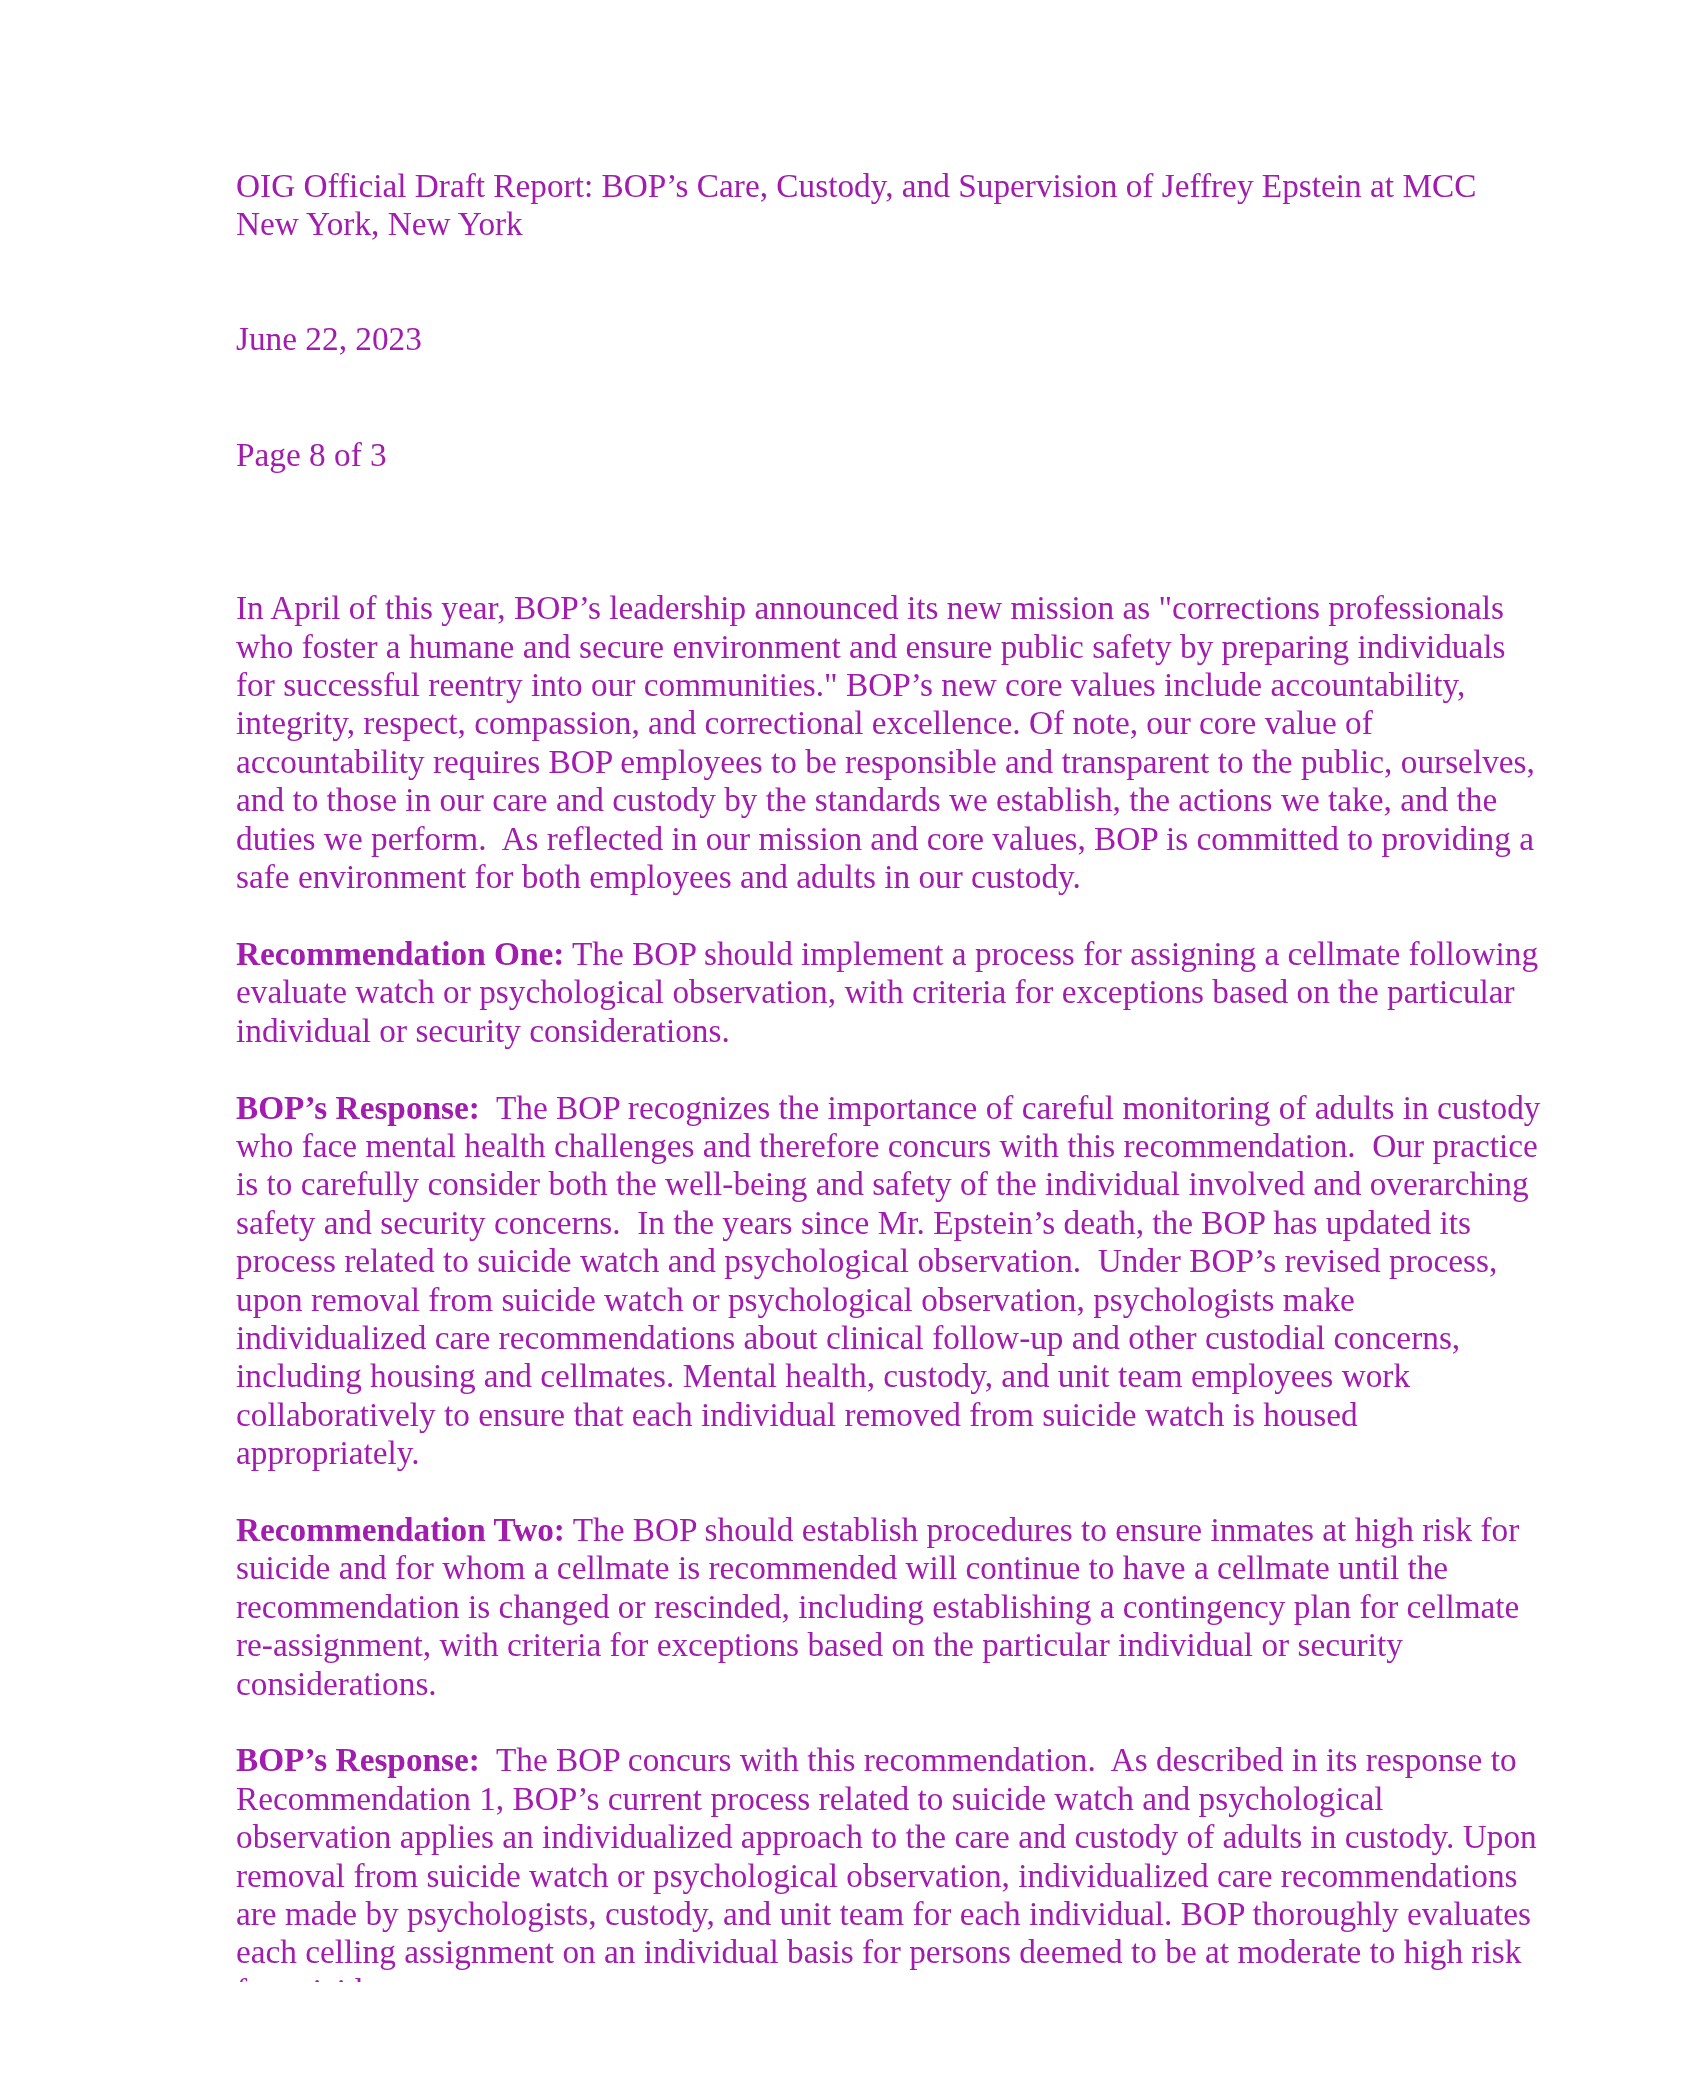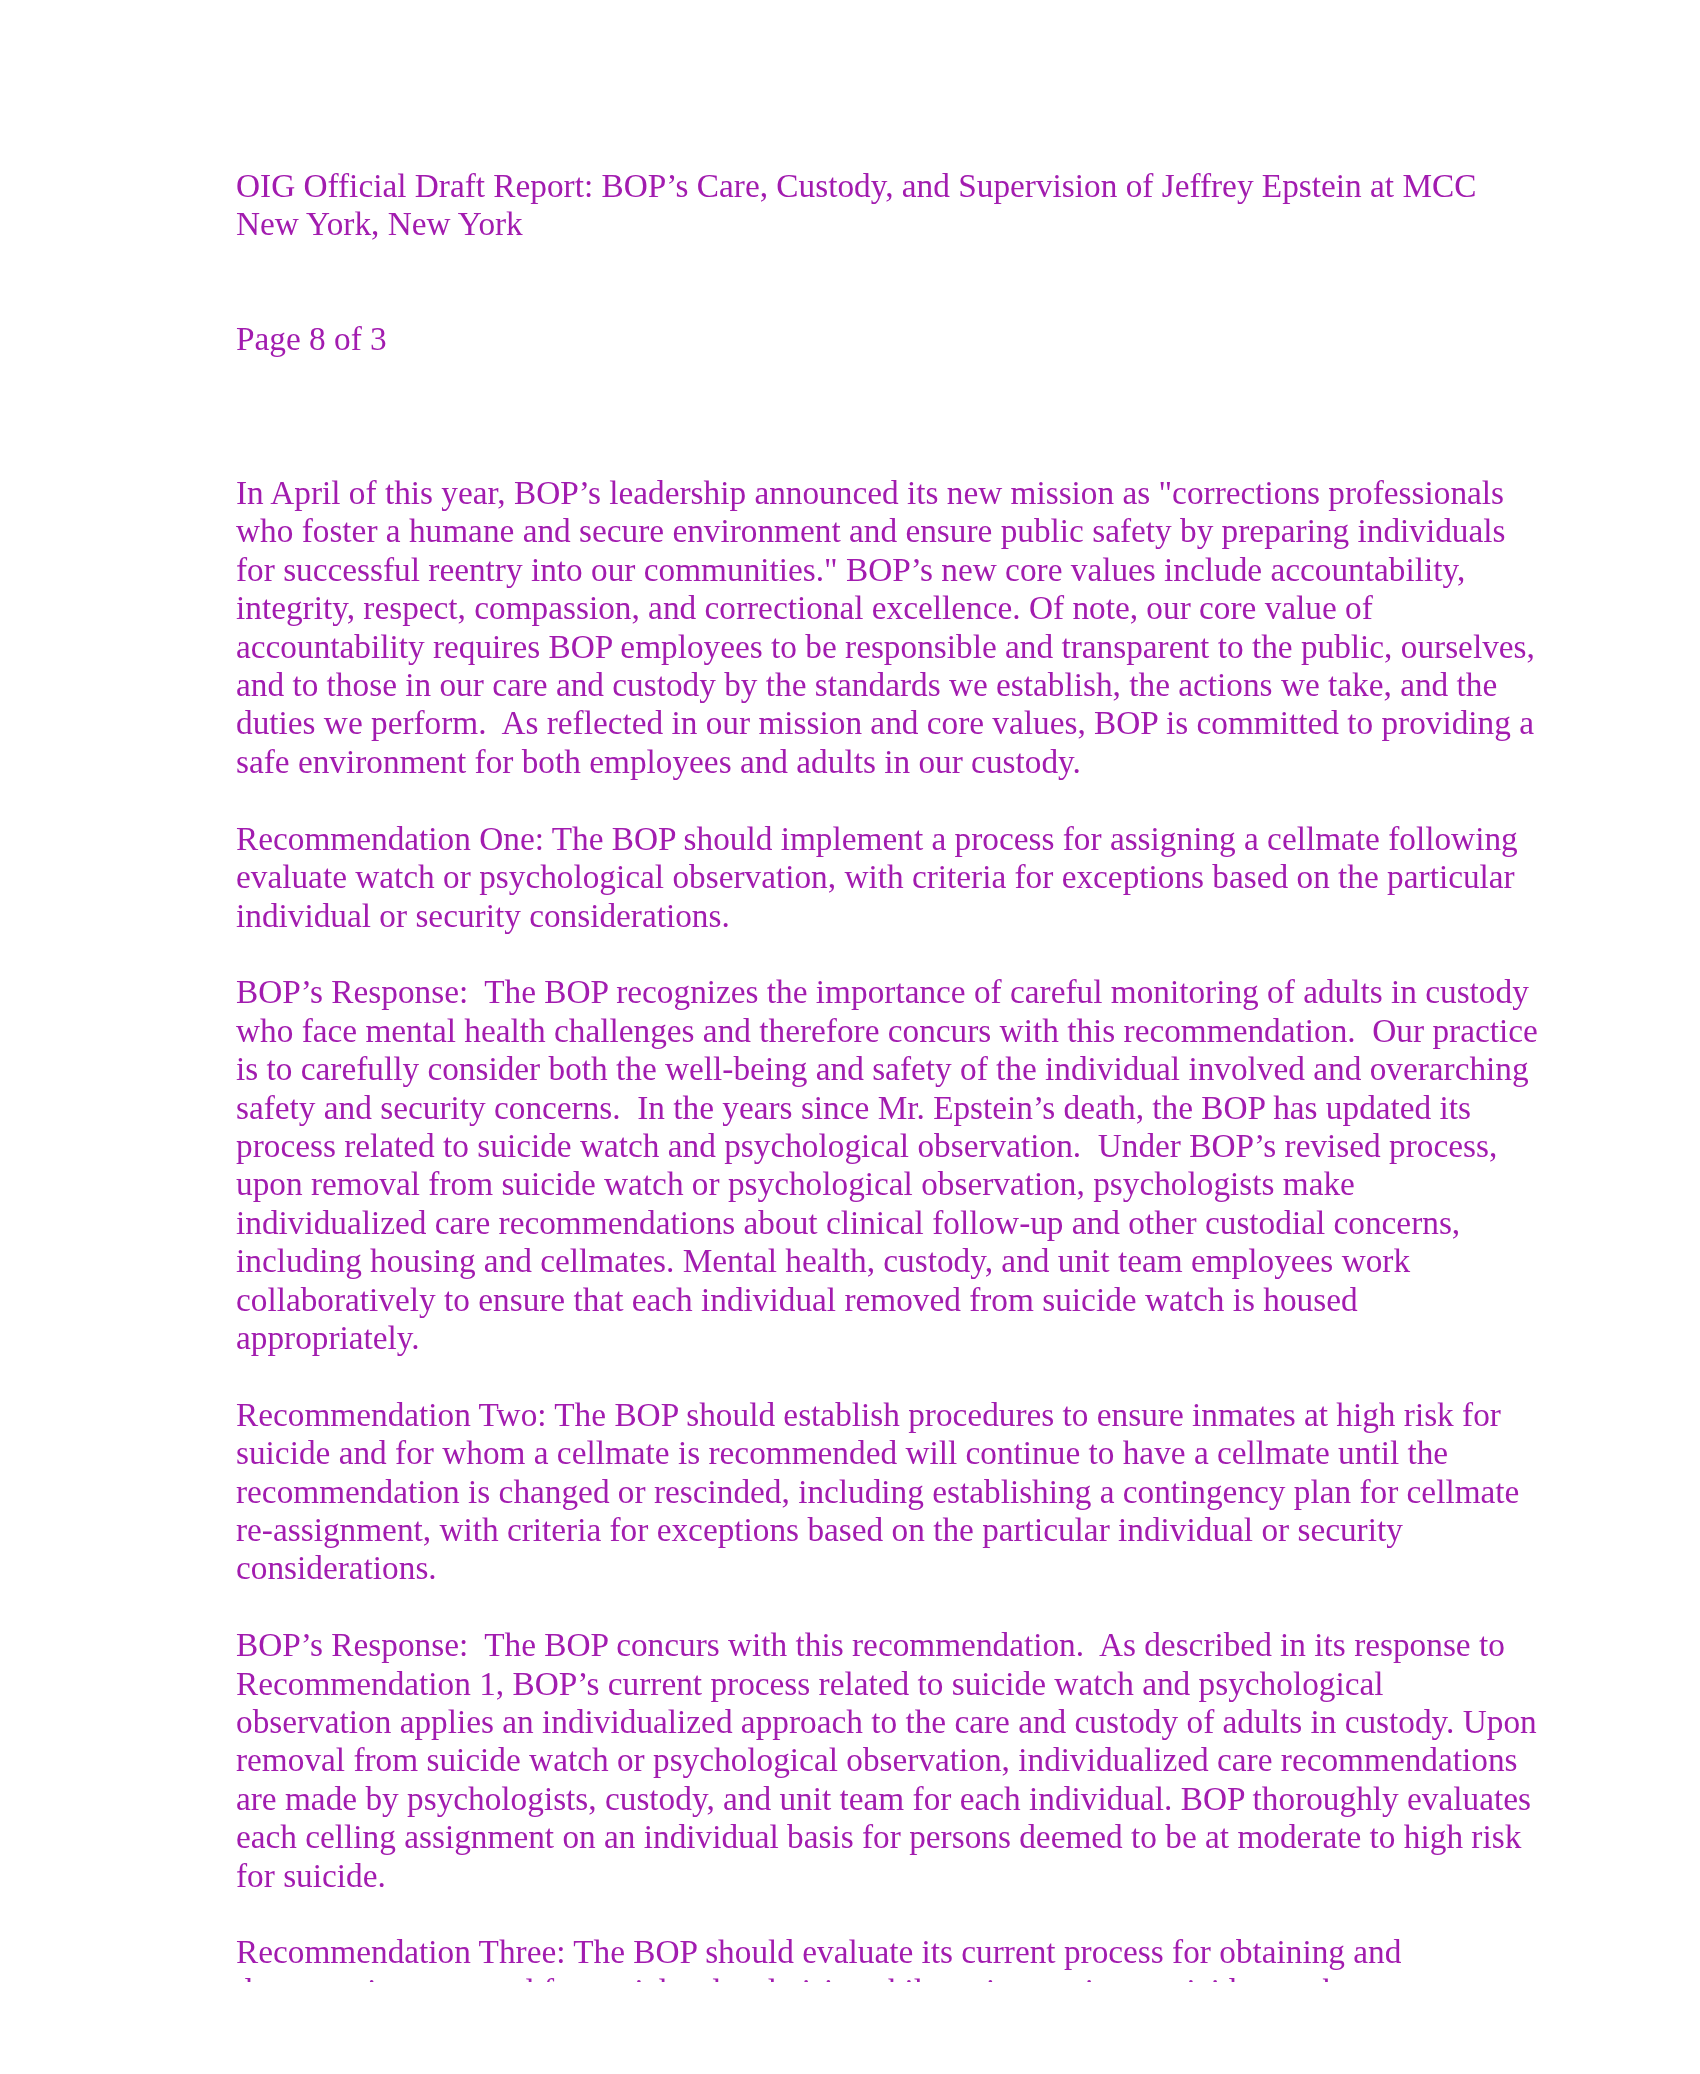--- a/index.html
+++ b/index.html
@@ -26,30 +26,31 @@
     white-space: pre-wrap;
   }
   .header-line {
     margin: 0;
   }
   .para {
     margin: 0 0 38.4px 0;
     white-space: pre-wrap;
   }
   .lead {
-    font-weight: normal;
+    font-weight: bold;
   }
 </style>
 </head>
 <body>
 
 <div class="page">
 
   <header class="doc-header">
     <div class="header-line">OIG Official Draft Report: BOP’s Care, Custody, and Supervision of Jeffrey Epstein at MCC New York, New York</div>
+    <div class="header-line">June 22, 2023</div>
     <div class="header-line">Page 8 of 3</div>
   </header>
 
   <main>
 
     <p class="para"><span class="lead"></span><span>In April of this year, BOP’s leadership announced its new mission as "corrections professionals who foster a humane and secure environment and ensure public safety by preparing individuals for successful reentry into our communities." BOP’s new core values include accountability, integrity, respect, compassion, and correctional excellence. Of note, our core value of accountability requires BOP employees to be responsible and transparent to the public, ourselves, and to those in our care and custody by the standards we establish, the actions we take, and the duties we perform.  As reflected in our mission and core values, BOP is committed to providing a safe environment for both employees and adults in our custody.</span></p>
 
     <p class="para"><span class="lead">Recommendation One:</span><span> The BOP should implement a process for assigning a cellmate following evaluate watch or psychological observation, with criteria for exceptions based on the particular individual or security considerations.</span></p>
 
     <p class="para"><span class="lead">BOP’s Response:</span><span>  The BOP recognizes the importance of careful monitoring of adults in custody who face mental health challenges and therefore concurs with this recommendation.  Our practice is to carefully consider both the well-being and safety of the individual involved and overarching safety and security concerns.  In the years since Mr. Epstein’s death, the BOP has updated its process related to suicide watch and psychological observation.  Under BOP’s revised process, upon removal from suicide watch or psychological observation, psychologists make individualized care recommendations about clinical follow-up and other custodial concerns, including housing and cellmates. Mental health, custody, and unit team employees work collaboratively to ensure that each individual removed from suicide watch is housed appropriately.</span></p>

